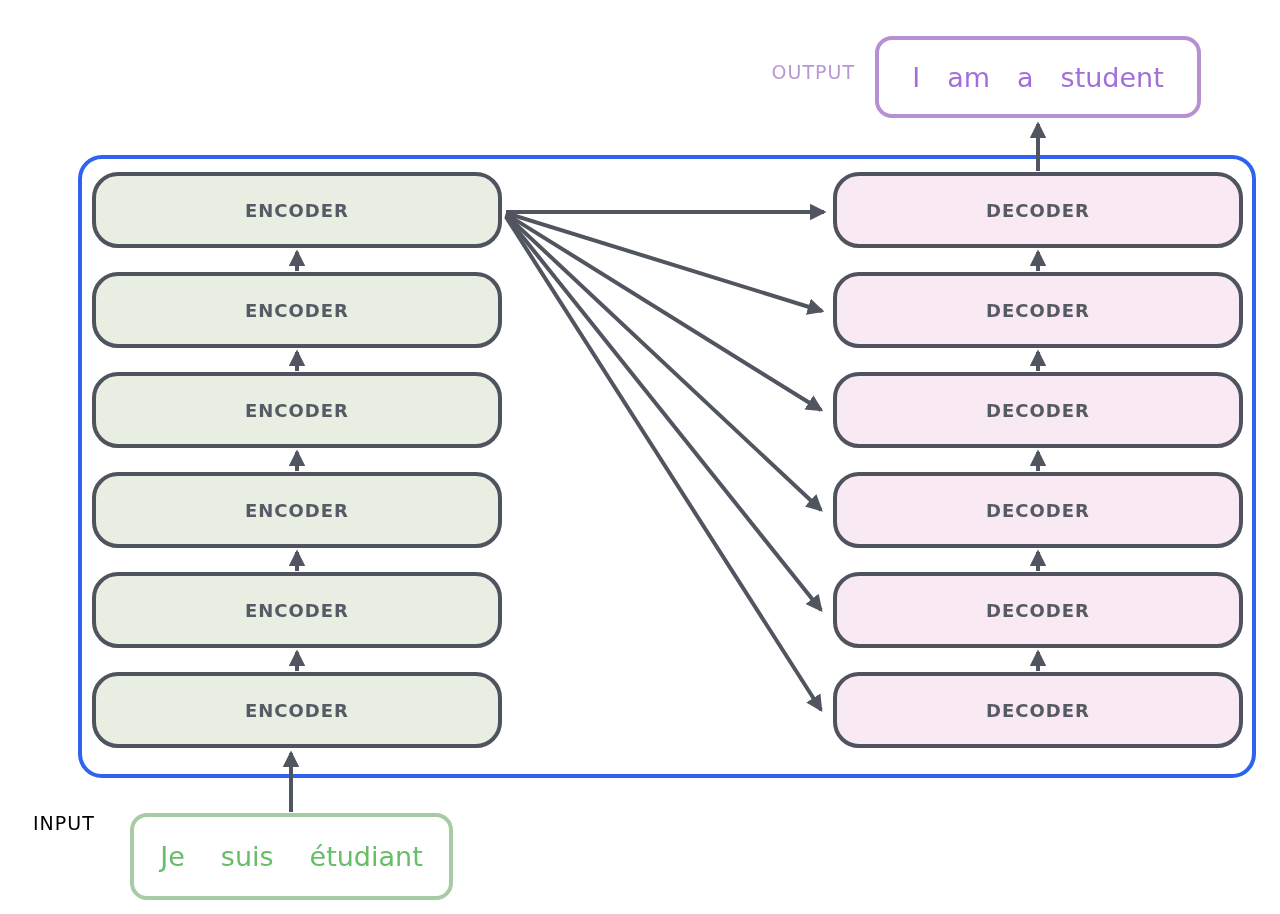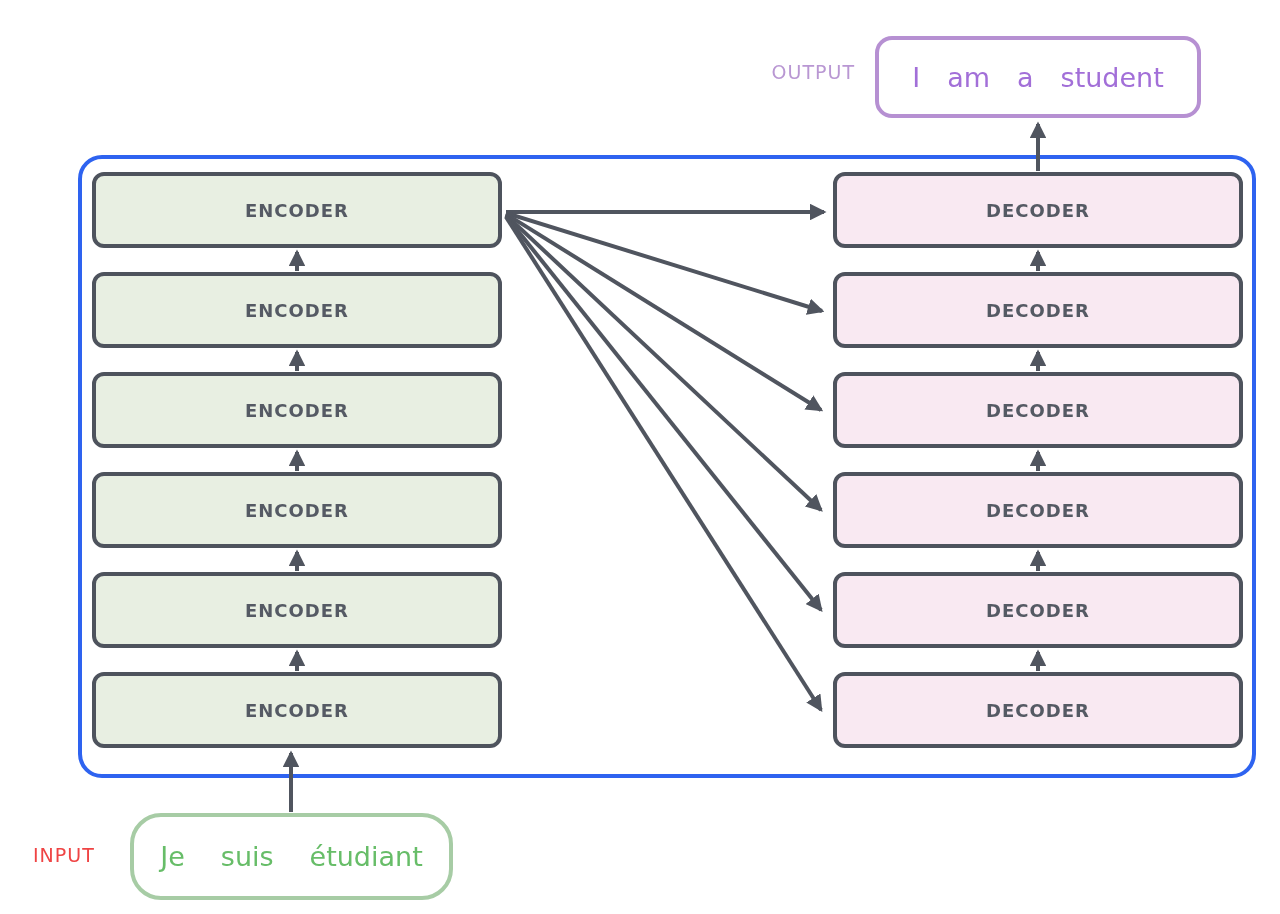--- a/index.html
+++ b/index.html
@@ -8,48 +8,48 @@
     font-family:"DejaVu Sans","Liberation Sans",sans-serif; overflow:hidden;
   }
   .main-container {
     position:absolute; left:78px; top:155px; width:1178px; height:623px;
     border:4px solid #2e63f0; border-radius:24px; background:#ffffff;
     box-sizing:border-box; z-index:1;
   }
   svg.arrows { position:absolute; left:0; top:0; width:1280px; height:914px; z-index:2; }
   .box {
     position:absolute; width:410px; height:76px; box-sizing:border-box;
-    border:4px solid #4e535d; border-radius:12px; z-index:3;
+    border:4px solid #4e535d; border-radius:26px; z-index:3;
     display:flex; align-items:center; justify-content:center;
     font-size:18px; font-weight:bold; color:#555a64; letter-spacing:1px;
   }
   .encoder { left:92px;  background:#e8efe2; }
   .decoder { left:833px; background:#f9e9f2; }
   .r1 { top:172px; } .r2 { top:272px; } .r3 { top:372px; }
   .r4 { top:472px; } .r5 { top:572px; } .r6 { top:672px; }
 
   .io-box {
     position:absolute; box-sizing:border-box; background:#ffffff; z-index:3;
     display:flex; align-items:center; justify-content:center;
   }
   .output-box {
     left:875px; top:36px; width:326px; height:82px;
     border:4px solid #b690d2; border-radius:17px;
     color:#a26fd8; font-size:27px; gap:27px;
   }
   .input-box {
     left:130px; top:813px; width:323px; height:87px;
-    border:4px solid #a7cca5; border-radius:31px;
+    border:4px solid #a7cca5; border-radius:17px;
     color:#67bd68; font-size:27px; gap:36px;
   }
   .side-label {
     position:absolute; z-index:3; font-size:19px; font-weight:normal; letter-spacing:1px;
   }
   .output-label { left:695px; top:61px; width:160px; text-align:right; color:#b997d3; }
-  .input-label  { left:33px;  top:844px; color:#ef4444; }
+  .input-label  { left:33px;  top:812px; color:#000000; }
 </style>
 </head>
 <body>
 
 <div class="canvas">
 
   <div class="main-container"></div>
 
   <svg class="arrows" viewBox="0 0 1280 914" xmlns="http://www.w3.org/2000/svg">
     <defs>

